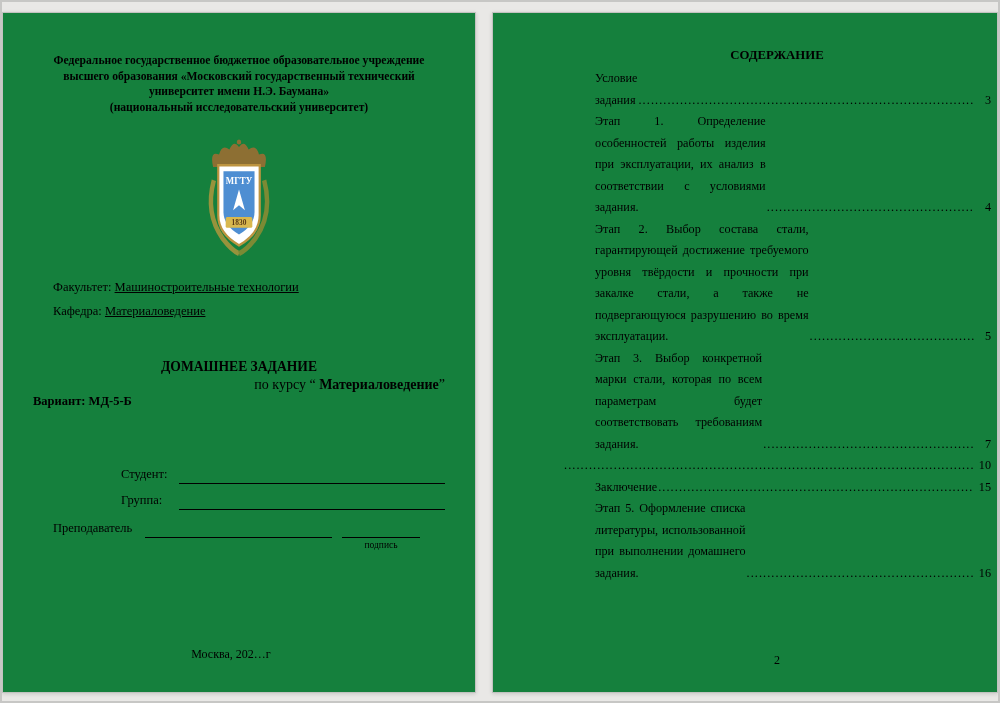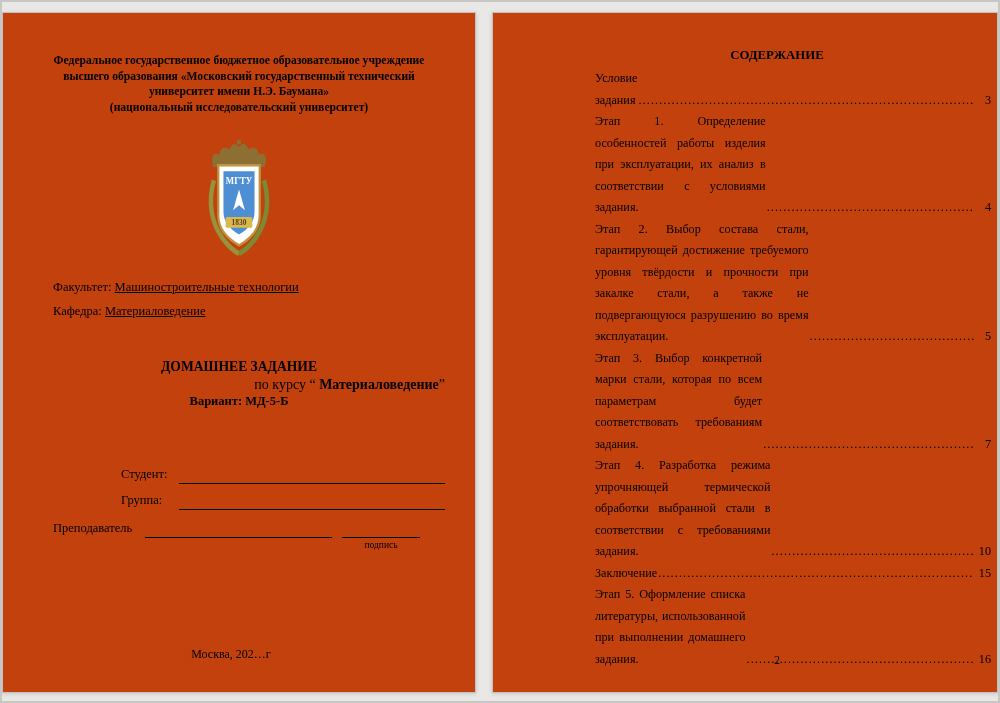--- a/index.html
+++ b/index.html
@@ -4,35 +4,35 @@
 <style>
   html,body { margin:0; padding:0; background:#d6d6d4; }
   .viewer {
     width:1000px; height:703px; box-sizing:border-box;
     background:#e9e8e6; border:2px solid #c7c7c5;
     display:flex; justify-content:center; align-items:flex-start;
     gap:16px; padding-top:10px; overflow:hidden;
   }
   .page {
     width:506px; height:681px; box-sizing:border-box;
-    background:#c2410c; border:1px solid #c2c2c0;
+    background:#15803d; border:1px solid #c2c2c0;
     box-shadow:0 1px 4px rgba(0,0,0,0.15);
     font-family:"Liberation Serif", serif; color:#000;
     position:relative;
   }
   
   .title-page { padding:40px 30px 0 30px; }
   .uni-header { font-weight:bold; font-size:11.6px; line-height:15.6px; text-align:center; }
   .emblem-wrap { text-align:center; margin-top:22px; height:120px; }
   .dept-block { margin-top:18px; margin-left:20px; font-size:12.5px; }
   .dept-line { line-height:24px; }
   .dept-value { text-decoration:underline; }
   .hw-title { text-align:center; font-weight:bold; font-size:13.6px; margin-top:34px; line-height:19px; }
   .hw-course { text-align:right; font-size:14px; line-height:17px; }
-  .hw-variant { text-align:center; font-weight:bold; font-size:12.5px; line-height:17px; }
+  .hw-variant { text-align:left; font-weight:bold; font-size:12.5px; line-height:17px; }
   .student-block { margin-top:52px; margin-left:88px; font-size:12.5px; }
   .srow { display:flex; align-items:flex-end; height:22px; margin-bottom:4px; }
   .slabel { width:58px; flex:none; line-height:20px; }
   .blank { border-bottom:1px solid #000; }
   .srow .blank { flex:1 1 auto; height:16px; }
   .teacher-row { margin-top:10px; margin-left:20px; margin-right:25px; display:flex; align-items:flex-start; font-size:12.5px; }
   .tlabel { width:92px; flex:none; line-height:17px; }
   .tblank1 { flex:1 1 auto; height:17px; }
   .sig-col { flex:none; width:78px; margin-left:10px; display:flex; flex-direction:column; align-items:center; }
   .tblank2 { width:100%; height:17px; }
@@ -133,21 +133,20 @@
       <span class="toc-text">Этап 2. Выбор состава стали, гарантирующей достижение требуемого уровня твёрдости и прочности при закалке стали, а также не подвергающуюся разрушению во время эксплуатации.</span>
       <span class="toc-leader"></span>
       <span class="toc-num">5</span>
     </div>
     <div class="toc-entry">
       <span class="toc-text">Этап 3. Выбор конкретной марки стали, которая по всем параметрам будет соответствовать требованиям задания.</span>
       <span class="toc-leader"></span>
       <span class="toc-num">7</span>
     </div>
     <div class="toc-entry">
-      <span class="toc-text">Этап 4. Разработка режима упрочняющей термической обработки выбранной стали в соответствии с требованиями задания.</span>
       <span class="toc-leader"></span>
       <span class="toc-num">10</span>
     </div>
     <div class="toc-entry">
       <span class="toc-text">Заключение</span>
       <span class="toc-leader"></span>
       <span class="toc-num">15</span>
     </div>
     <div class="toc-entry">
       <span class="toc-text">Этап 5. Оформление списка литературы, использованной при выполнении домашнего задания.</span>

